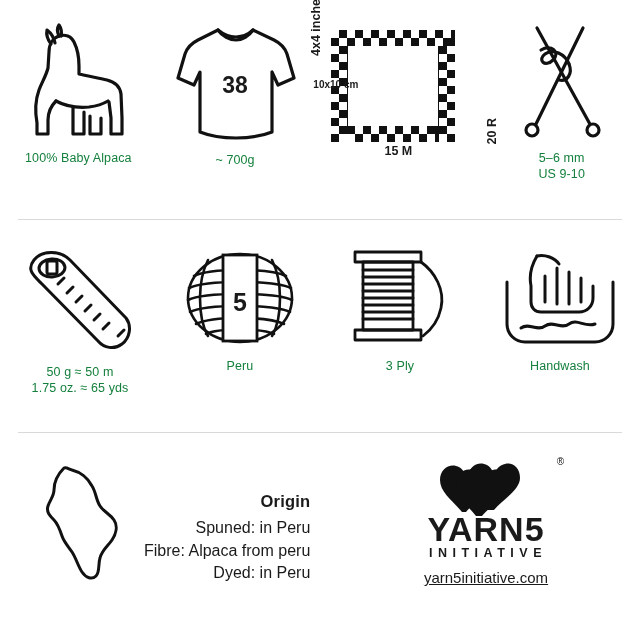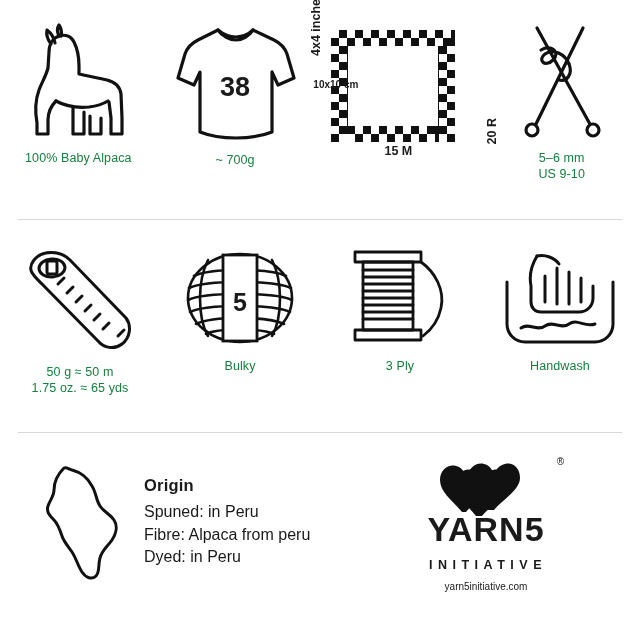--- a/index.html
+++ b/index.html
@@ -30,36 +30,36 @@
   .art{display:flex;align-items:center;justify-content:center;}
   .cap{
     text-align:center;font-size:12.5px;line-height:1.28;color:#15803d;
     margin-top:8px;letter-spacing:.1px;
   }
   .cap .l2{display:block;text-align:center;}
 
   
   #row3{position:absolute;top:452px;left:0;right:0;height:160px;}
   .origin-map{position:absolute;left:42px;top:10px;}
-  .origin-text{position:absolute;left:144px;top:24px;}
+  .origin-text{position:absolute;left:144px;top:40px;text-align:right;}
   .origin-title{font-size:16.5px;font-weight:bold;margin:0 0 6px 0;letter-spacing:.2px;}
   .origin-line{font-size:16px;line-height:1.42;margin:0;}
 
   .brand{position:absolute;left:398px;top:2px;width:176px;text-align:center;}
   .brand-mark{position:relative;height:62px;}
   .brand-reg{
     position:absolute;right:10px;top:2px;font-size:10px;color:#111;
   }
   .brand-name{
     font-size:34px;font-weight:bold;letter-spacing:1px;line-height:1;margin-top:-4px;
   }
   .brand-sub{
-    font-size:12.5px;letter-spacing:5.5px;font-weight:bold;margin-top:12px;margin-left:4px;
-  }
-  .brand-url{font-size:10px;margin-top:9px;}
+    font-size:12.5px;letter-spacing:5.5px;font-weight:bold;margin-top:0;margin-left:4px;
+  }
+  .brand-url{font-size:15px;margin-top:9px;text-decoration:underline;}
 
   
   .gauge-wrap{position:relative;width:170px;height:150px;}
   .g-left{
     position:absolute;left:-4px;top:34px;
     transform:rotate(-90deg);transform-origin:left top;
     font-size:12.5px;font-weight:bold;white-space:nowrap;
   }
   .g-right{
     position:absolute;right:-2px;top:96px;
@@ -73,21 +73,21 @@
   .g-bottom{
     position:absolute;left:0;right:0;top:122px;text-align:center;
     font-size:12.5px;font-weight:bold;
   }
   .ball-num{
     position:absolute;left:0;right:0;top:42px;text-align:center;
     font-size:25px;font-weight:bold;
   }
   .shirt-num{
     position:absolute;left:0;right:0;top:50px;text-align:center;
-    font-size:27px;font-weight:bold;
+    font-size:23px;font-weight:bold;
   }
 </style>
 </head>
 <body>
 
 <div class="sheet">
 
   <div class="row" id="row1">
 
     <div class="cell">
@@ -230,21 +230,21 @@
           <path d="M4 54 C20 46 92 46 108 54"></path>
           <path d="M6 66 C22 58 90 58 106 66"></path>
           <path d="M12 78 C28 70 84 70 100 78"></path>
           <path d="M22 88 C34 82 78 82 90 88"></path>
           <path d="M24 14 C18 26 16 40 16 52 C16 66 18 80 24 90"></path>
           <path d="M88 14 C94 26 96 40 96 52 C96 66 94 80 88 90"></path>
           <rect x="39" y="9" width="34" height="86" fill="#fff" stroke="#111" stroke-width="2.8"></rect>
         </svg>
         <div class="ball-num">5</div>
       </div>
-      <div class="cap">Bulky</div>
+      <div class="cap">Peru</div>
     </div>
 
     <div class="cell">
       <div class="art">
         <svg width="118" height="104" viewBox="0 0 118 104" fill="none" stroke="#111" stroke-width="2.8" stroke-linecap="round" stroke-linejoin="round">
           <rect x="14" y="6" width="66" height="10"></rect>
           <rect x="14" y="84" width="66" height="10"></rect>
           <rect x="22" y="16" width="50" height="68"></rect>
           <path d="M22 24 H72 M22 31 H72 M22 38 H72 M22 45 H72 M22 52 H72 M22 59 H72 M22 66 H72 M22 73 H72"></path>
           <path d="M80 16 C94 26 104 44 100 62 C97 76 90 84 82 90"></path>

